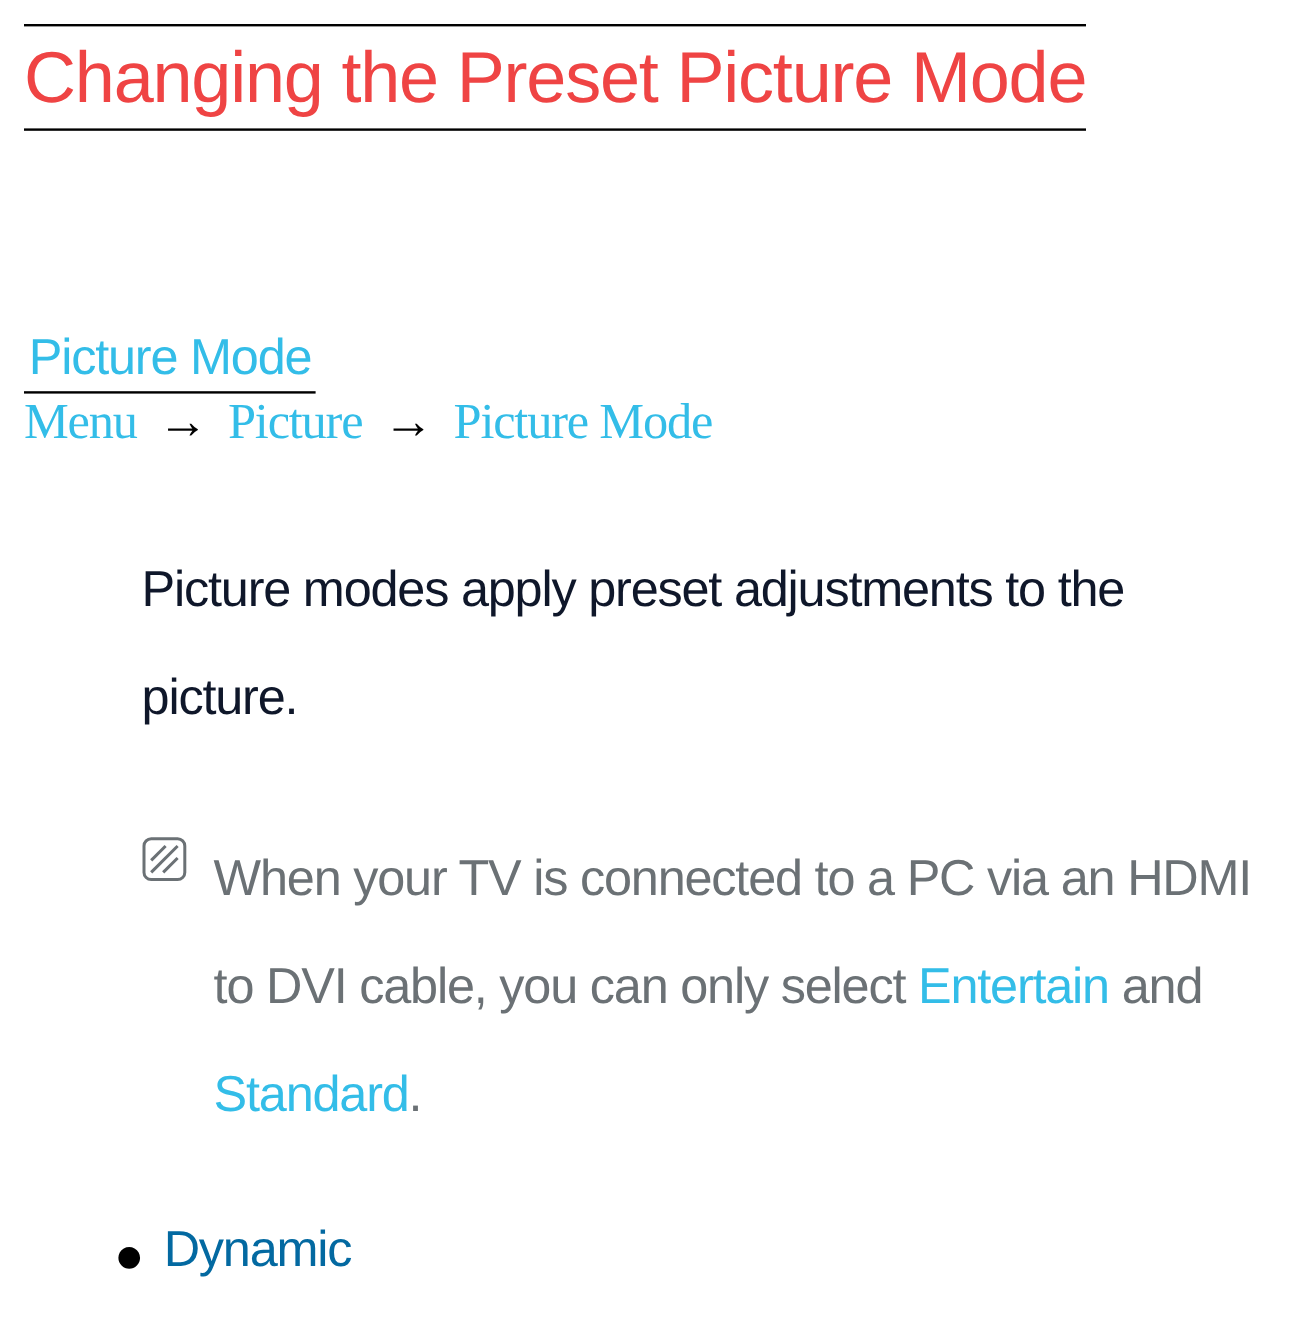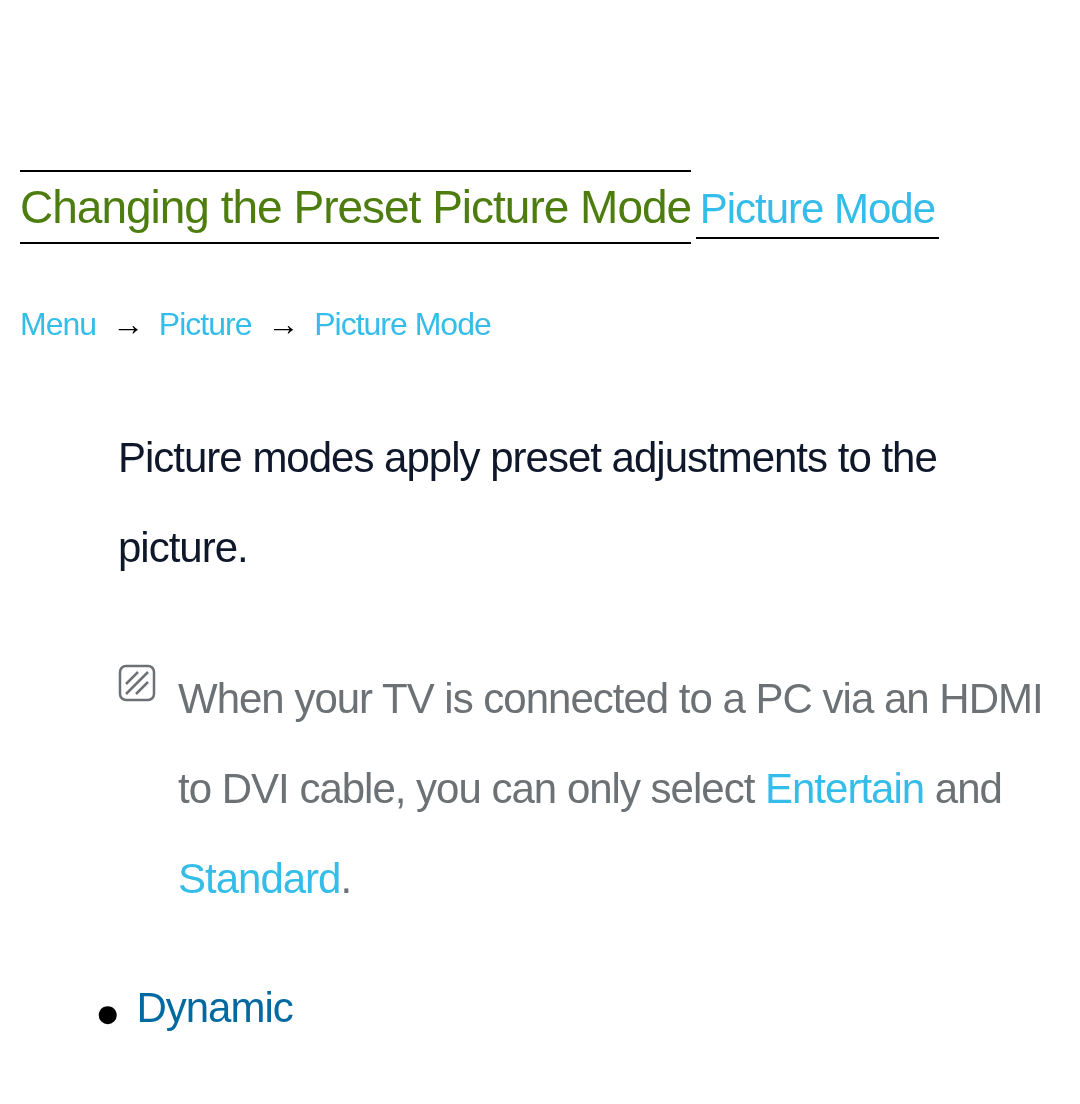--- a/index.html
+++ b/index.html
@@ -8,42 +8,42 @@
       box-sizing: border-box;
     }
     body {
       font-family: Arial, Helvetica, sans-serif;
       background: #ffffff;
       width: 1080px;
       padding: 20px 20px 20px 20px;
       font-stretch: condensed;
     }
     .title {
-      font-size: 46px;
-      color: #4d7c0f;
+      font-size: 60px;
+      color: #ef4444;
       border-top: 2px solid #000;
       border-bottom: 2px solid #000;
       padding: 8px 0;
       display: inline-block;
       font-weight: normal;
       letter-spacing: -1px;
     }
     .section-heading {
       font-size: 42px;
       color: #33bde8;
       border-bottom: 2px solid #000;
       display: inline-block;
       margin-top: 165px;
       padding: 0 4px 4px 4px;
       letter-spacing: -1px;
     }
     .breadcrumb {
-      font-size: 32px;
-      margin-top: 62px;
+      font-size: 42px;
       letter-spacing: -1px;
+      font-family: Liberation Serif, serif;
     }
     .breadcrumb .link {
       color: #33bde8;
     }
     .breadcrumb .arrow {
       color: #000;
       margin: 0 8px;
     }
     .body-content {
       margin-left: 98px;

